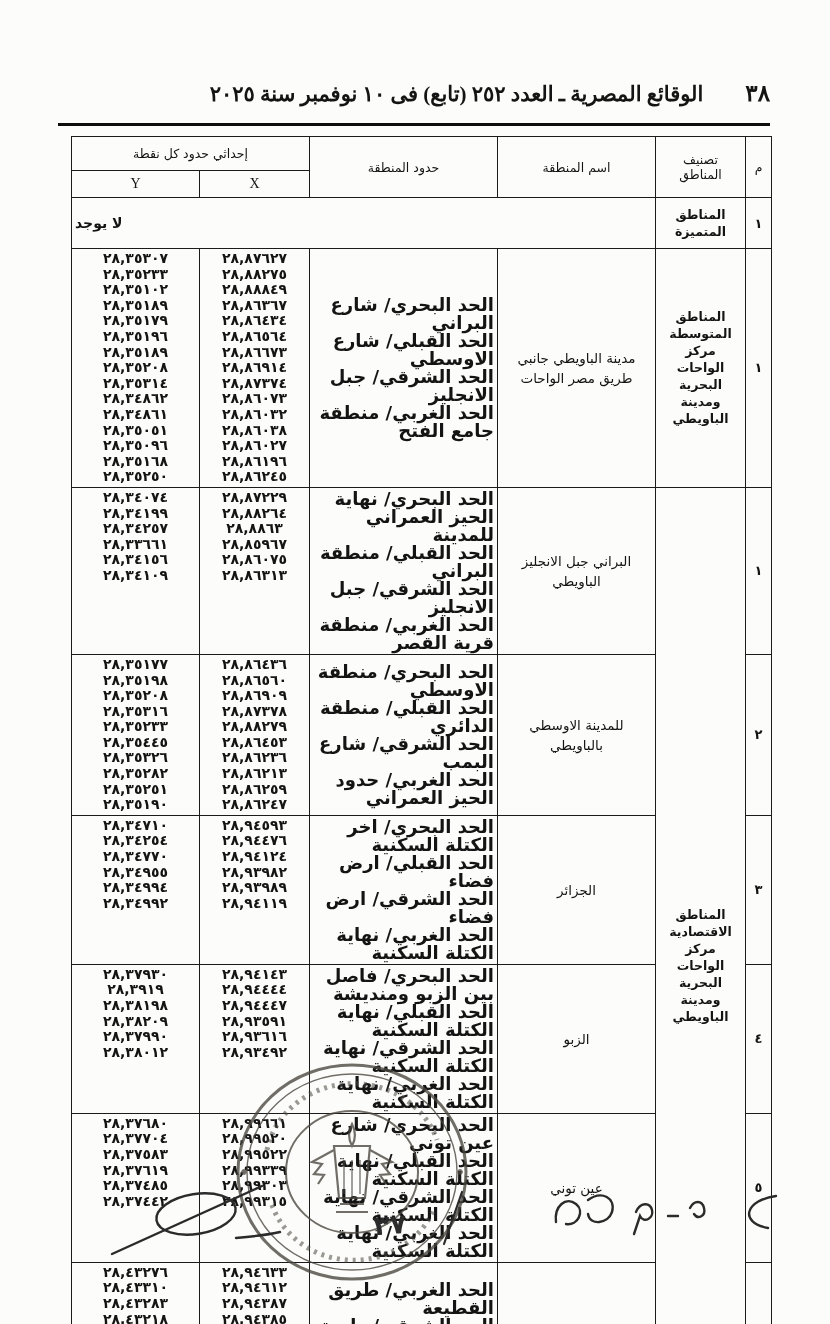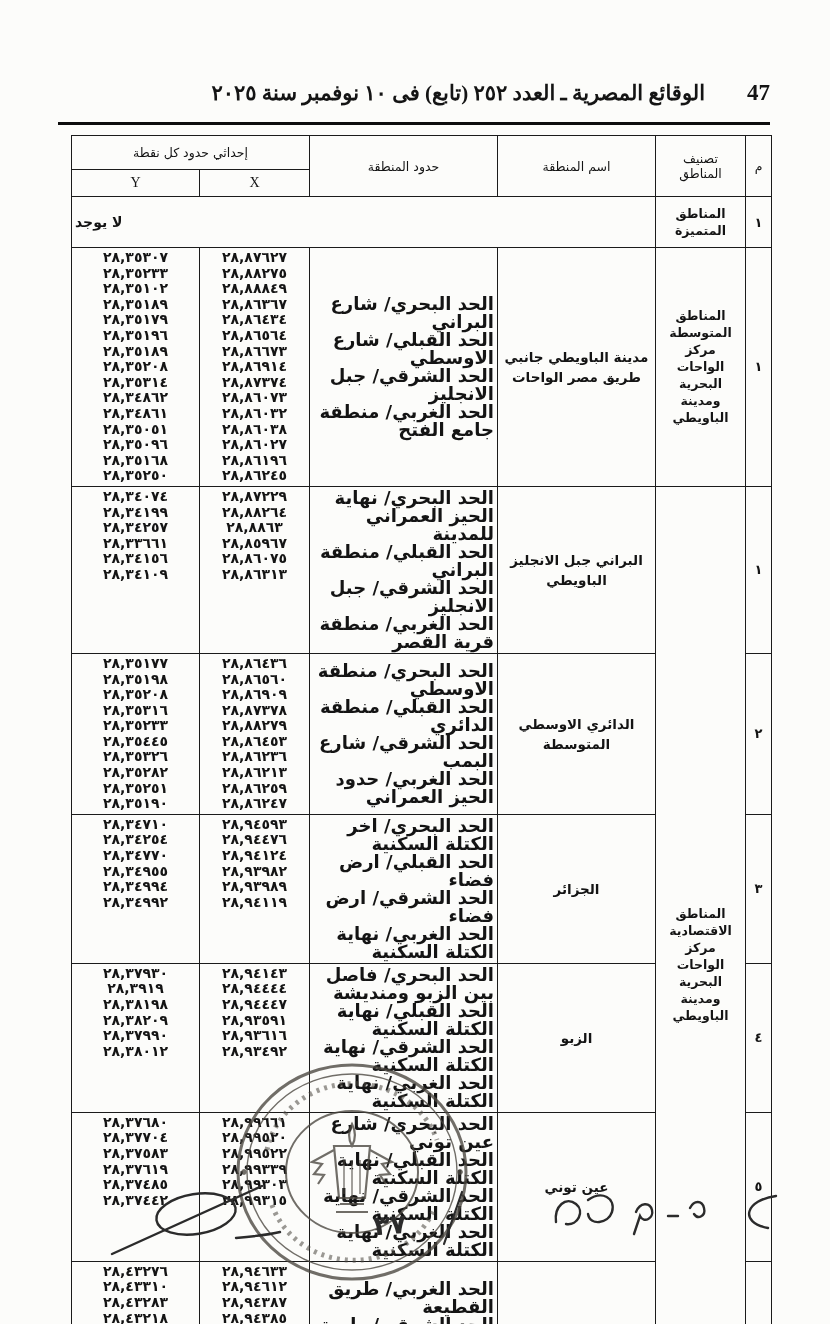--- a/index.html
+++ b/index.html
@@ -29,21 +29,21 @@
   table.gz td, table.gz th{border:1.7px solid #1b1b1b; padding:2px 3px; overflow:hidden;}
   thead th{font-weight:400; text-align:center; vertical-align:middle;}
   .h-main{font-size:12.5px; line-height:15px; white-space:pre-line;}
   .h-coord{font-size:12.5px;}
   .h-xy{font-family:"Liberation Serif","DejaVu Serif",serif; font-size:14px; height:22px;}
   .c-serial{text-align:center; vertical-align:middle; font-weight:700; font-size:13px;}
   .c-class{
     text-align:center; vertical-align:middle; white-space:pre-line;
     font-weight:700; font-size:12.5px; line-height:17px;
   }
-  .c-name{text-align:center; vertical-align:middle; font-weight:700; font-size:13.5px; line-height:20px;}
+  .c-name{text-align:center; vertical-align:middle; font-weight:400; font-size:13.5px; line-height:20px;}
   .c-name .u{text-decoration:underline;}
   .c-bounds{
     text-align:right; vertical-align:middle; white-space:pre-line;
     font-weight:700; font-size:18px; line-height:18px; padding-right:7px;
   }
   .c-coord{
     text-align:center; vertical-align:top; white-space:pre-line;
     font-weight:700; font-size:14px; line-height:15.6px; padding-top:3px;
   }
   .c-nodata{text-align:left; vertical-align:middle; font-weight:700; font-size:14px; height:46px;}
@@ -51,21 +51,21 @@
   tbody tr.row-tall td{height:176px;}
   
   .overlay{position:absolute; inset:0; pointer-events:none;}
 </style>
 </head>
 <body>
 
 <div class="page">
 
   <div class="gz-header">
-    <span class="page-num">47</span>
+    <span class="page-num">٣٨</span>
     <span class="gz-title">الوقائع المصرية ـ العدد ٢٥٢ (تابع) فى ١٠ نوفمبر سنة ٢٠٢٥</span>
   </div>
   <hr class="gz-rule">
 
 
   <table class="gz">
     <colgroup>
       <col style="width:26px">
         <col style="width:90px">
         <col style="width:158px">
@@ -161,21 +161,21 @@
 ٢٨,٨٦٣١٣</td>
           <td class="c-coord">٢٨,٣٤٠٧٤
 ٢٨,٣٤١٩٩
 ٢٨,٣٤٢٥٧
 ٢٨,٣٣٦٦١
 ٢٨,٣٤١٥٦
 ٢٨,٣٤١٠٩</td>
         </tr>
         <tr>
           <td class="c-serial">٢</td>
-          <td class="c-name">الدائري الاوسطي المتوسطة</td>
+          <td class="c-name">للمدينة الاوسطي بالباويطي</td>
           <td class="c-bounds">الحد البحري/ منطقة الاوسطي
 الحد القبلي/ منطقة الدائري
 الحد الشرقي/ شارع البمب
 الحد الغربي/ حدود الحيز العمراني</td>
           <td class="c-coord">٢٨,٨٦٤٣٦
 ٢٨,٨٦٥٦٠
 ٢٨,٨٦٩٠٩
 ٢٨,٨٧٣٧٨
 ٢٨,٨٨٢٧٩
 ٢٨,٨٦٤٥٣

